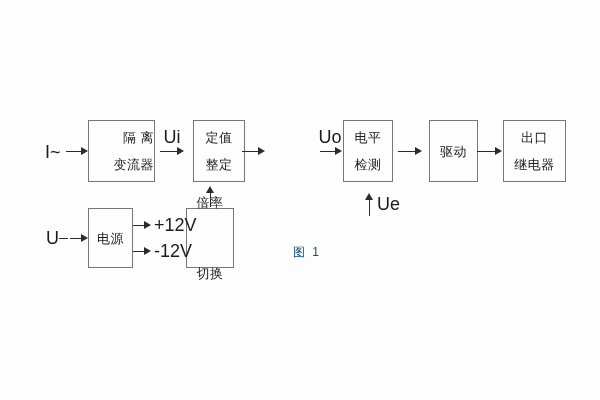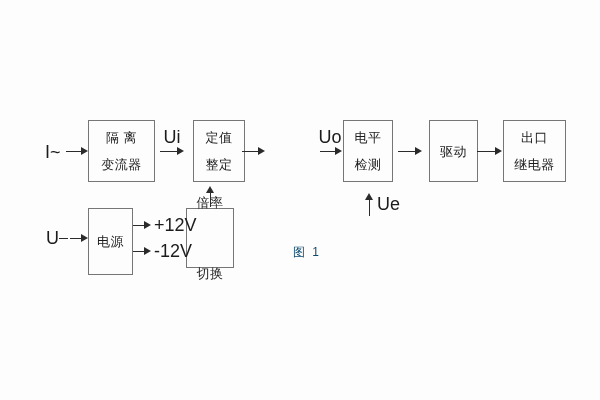--- a/index.html
+++ b/index.html
@@ -66,21 +66,21 @@
   .caption { position: absolute; font-size: 12px; color: #0c4a6e; letter-spacing: 2px; }
 </style>
 </head>
 <body>
 
 <div id="stage">
 
   <span class="lbl" style="left:45px; top:145px;">I~</span>
   <span class="lbl" style="left:46px; top:231px;">U</span>
 
-  <div class="block" style="left:88px; top:120px; width:67px; height:62px;">
+  <div class="block" style="left:88px; top:120px; width:67px; height:62px;align-items:flex-end;">
     <span class="ln">隔 离</span>
     <span class="ln">变流器</span>
   </div>
 
   <div class="block" style="left:193px; top:120px; width:52px; height:62px;">
     <span class="ln">定值</span>
     <span class="ln">整定</span>
   </div>
 
 
@@ -91,21 +91,21 @@
 
   <div class="block" style="left:423px; top:120px; width:49px; height:62px;margin-left:6px;">
     <span class="ln">驱动</span>
   </div>
 
   <div class="block" style="left:503px; top:120px; width:63px; height:62px;">
     <span class="ln">出口</span>
     <span class="ln">继电器</span>
   </div>
 
-  <div class="block" style="left:88px; top:208px; width:45px; height:67px;">
+  <div class="block" style="left:88px; top:208px; width:45px; height:60px;">
     <span class="ln">电源</span>
   </div>
 
   <div class="block" style="left:186px; top:208px; width:48px; height:60px;gap:44px;">
     <span class="ln">倍率</span>
     <span class="ln">切换</span>
   </div>
 
 
   <span class="lbl center" style="left:158px; top:130px; width:28px;">Ui</span>

